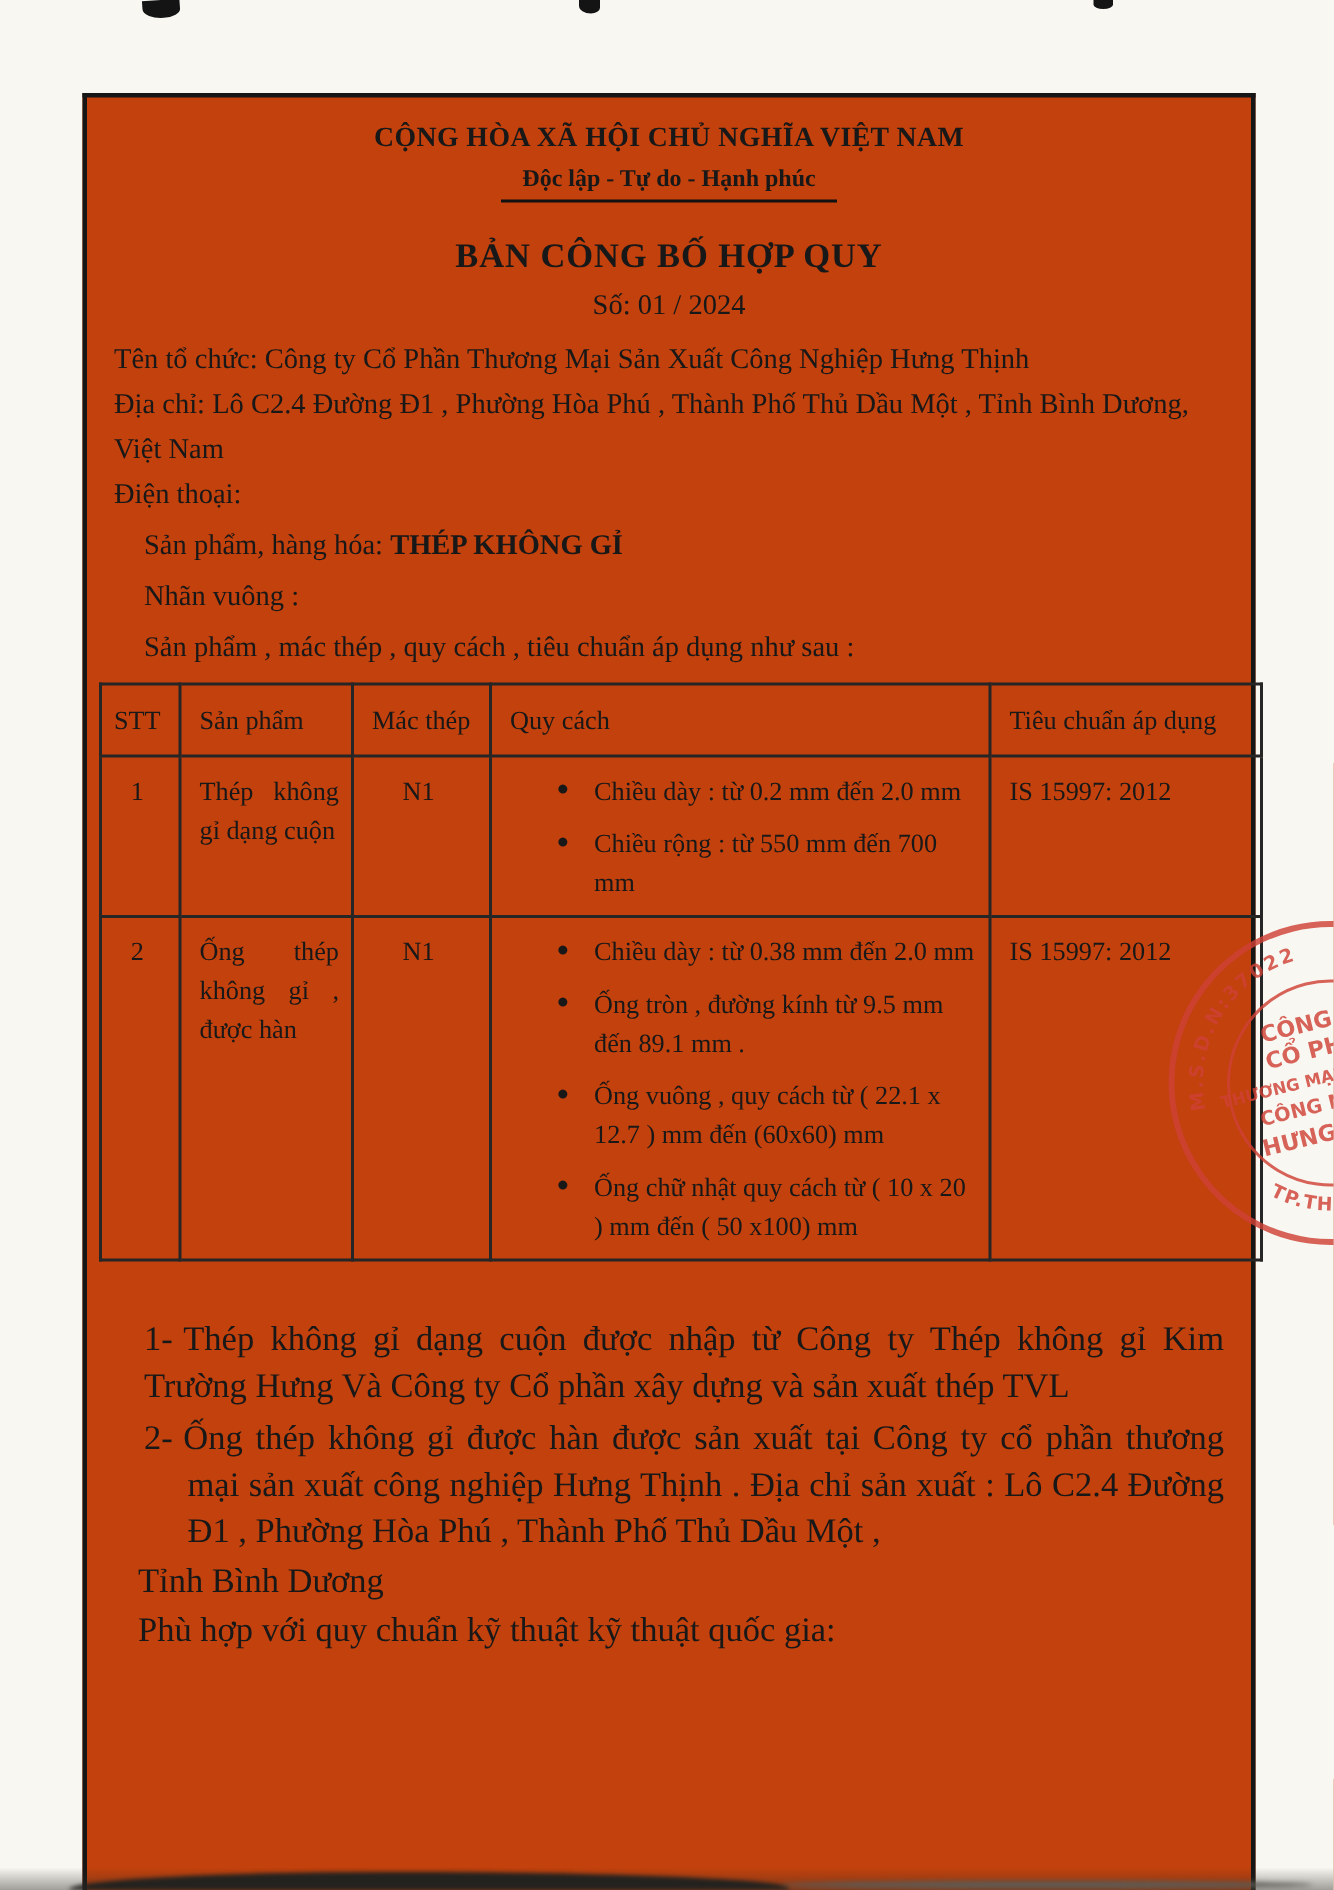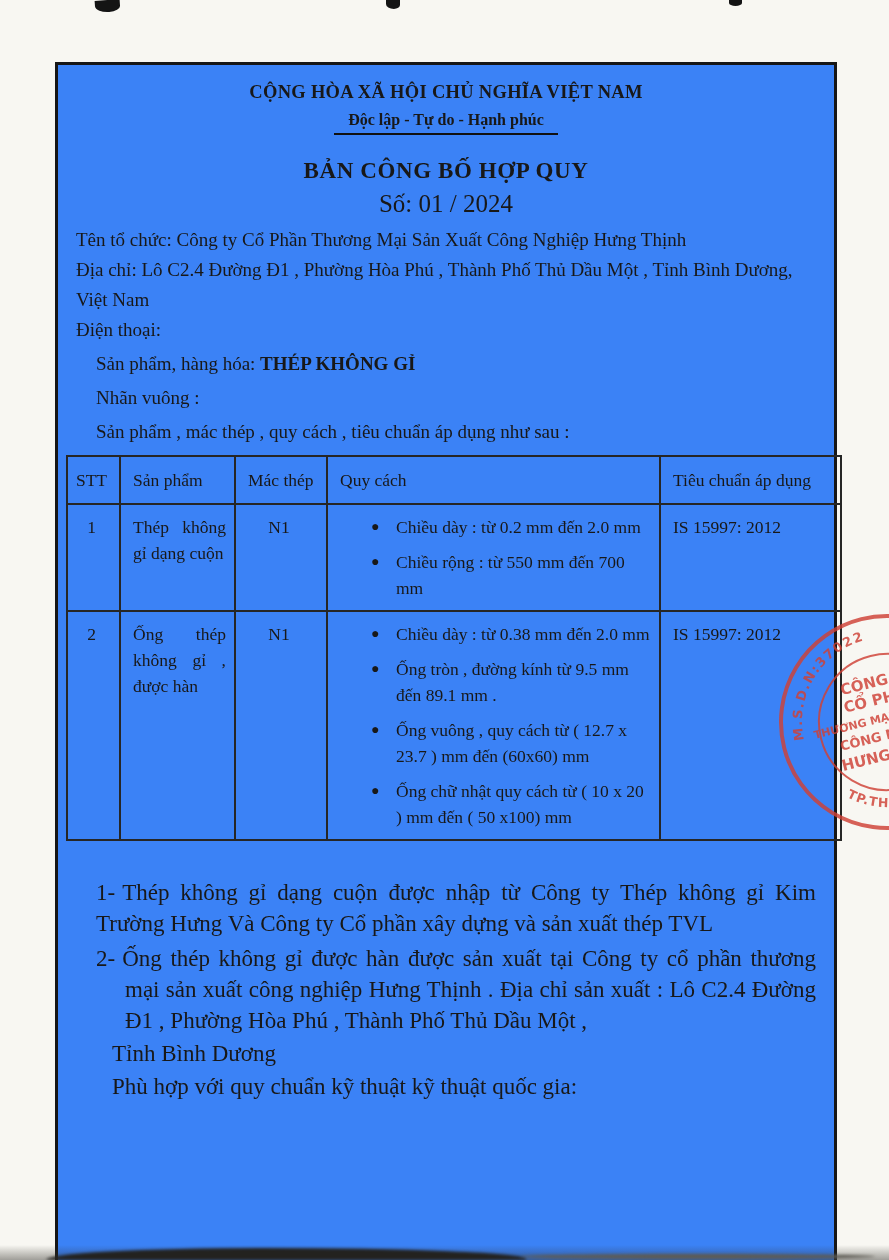--- a/index.html
+++ b/index.html
@@ -21,30 +21,30 @@
   .smear-1 { position:absolute; left:46px; bottom:0; width:480px; height:12px; background:#23221f;
     border-radius:45% 55% 10% 20% / 100% 90% 0 0; filter:blur(1.4px); }
   .smear-2 { position:absolute; left:520px; bottom:1px; width:355px; height:5px; background:#5d5b54;
     border-radius:50%; filter:blur(1.8px); }
 
   
   .page-frame {
     position:absolute; left:55px; top:62px; width:782px; height:1198px;
     border:3px solid #161616; border-bottom:none;
     padding:16px 18px 0 18px;
-    background:#3b82f6;
+    background:#c2410c;
   }
 
   
   .doc-header { text-align:center; }
   .national-title { font-size:18.5px; font-weight:bold; letter-spacing:.3px; line-height:23px; }
   .motto { display:inline-block; margin-top:3px; font-size:16px; font-weight:bold;
     line-height:25px; padding:0 14px 1px 14px; border-bottom:2.5px solid #111; }
   .doc-title { margin-top:22px; font-size:23px; font-weight:bold; letter-spacing:.6px; line-height:28px; }
-  .doc-number { margin-top:6px; font-size:25px; line-height:26px; }
+  .doc-number { margin-top:6px; font-size:19px; line-height:26px; }
 
   
   .info { margin-top:8px; font-size:19px; line-height:30px; }
   .info p.indent { margin-left:20px; }
   .info p.gap { margin-top:4px; }
   .info b { font-weight:bold; }
 
   
   table.spec-table {
     border-collapse:collapse; table-layout:fixed;
@@ -61,21 +61,21 @@
   .spec-table td.c-specs { padding:9px 8px 9px 0; }
   .spec-item { position:relative; padding-left:68px; margin-bottom:9px; }
   .spec-item:last-child { margin-bottom:0; }
   .bullet { position:absolute; left:43px; top:0; font-size:14px; line-height:26px; }
 
   
   .notes { margin-top:36px; font-size:23px; line-height:31px; }
   .notes .note { margin-left:20px; text-align:justify; }
   .notes .note .marker { margin-right:7px; }
   .notes .n2 { margin-top:4px; padding-left:29px; text-indent:-29px; }
-  .notes .province, .notes .conf-intro { margin-left:36px; margin-top:2px; }
+  .notes .province, .notes .conf-intro { margin-left:16px; margin-top:2px; }
   .notes .conf-text { margin-left:-10px; margin-top:2px; text-indent:64px; text-align:justify; }
 
   
   .stamp { position:absolute; left:762px; top:597px; }
 </style>
 </head>
 <body>
 
 <div class="scan-mark mark-a"></div>
 <div class="scan-mark mark-b"></div>
@@ -129,21 +129,21 @@
         </td>
         <td class="c-std">IS 15997: 2012</td>
       </tr>
       <tr>
         <td class="c-stt">2</td>
         <td class="c-prod">Ống thép không gỉ , được hàn</td>
         <td class="c-grade">N1</td>
         <td class="c-specs">
           <div class="spec-item"><span class="bullet">●</span><span>Chiều dày : từ 0.38 mm đến 2.0 mm</span></div>
           <div class="spec-item"><span class="bullet">●</span><span>Ống tròn , đường kính từ 9.5 mm đến 89.1 mm .</span></div>
-          <div class="spec-item"><span class="bullet">●</span><span>Ống vuông , quy cách từ ( 12.7 x 23.7 ) mm đến (60x60) mm</span></div>
+          <div class="spec-item"><span class="bullet">●</span><span>Ống vuông , quy cách từ ( 22.1 x 12.7 ) mm đến (60x60) mm</span></div>
           <div class="spec-item"><span class="bullet">●</span><span>Ống chữ nhật quy cách từ ( 10 x 20 ) mm đến ( 50 x100) mm</span></div>
         </td>
         <td class="c-std">IS 15997: 2012</td>
       </tr>
     </tbody>
   </table>
 
   <section class="notes">
     <p class="note n1"><span class="marker">1-</span><span>Thép không gỉ dạng cuộn được nhập từ Công ty Thép không gỉ Kim Trường Hưng Và Công ty Cổ phần xây dựng và sản xuất thép TVL</span></p>
     <p class="note n2"><span class="marker">2-</span><span>Ống thép không gỉ được hàn được sản xuất tại Công ty cổ phần thương mại sản xuất công nghiệp Hưng Thịnh . Địa chỉ sản xuất : Lô C2.4 Đường Đ1 , Phường Hòa Phú , Thành Phố Thủ Dầu Một ,</span></p>

